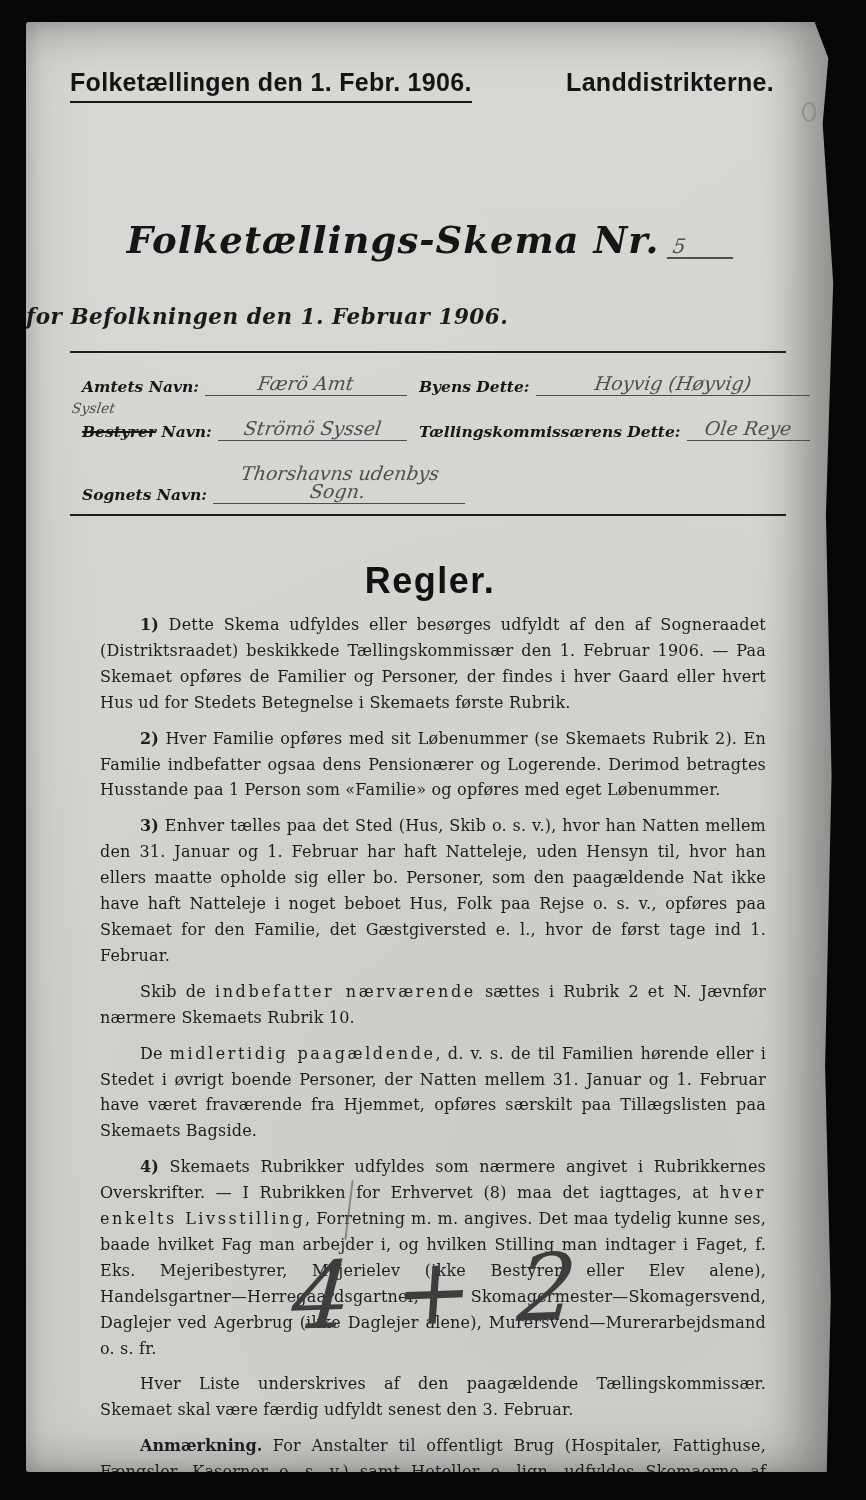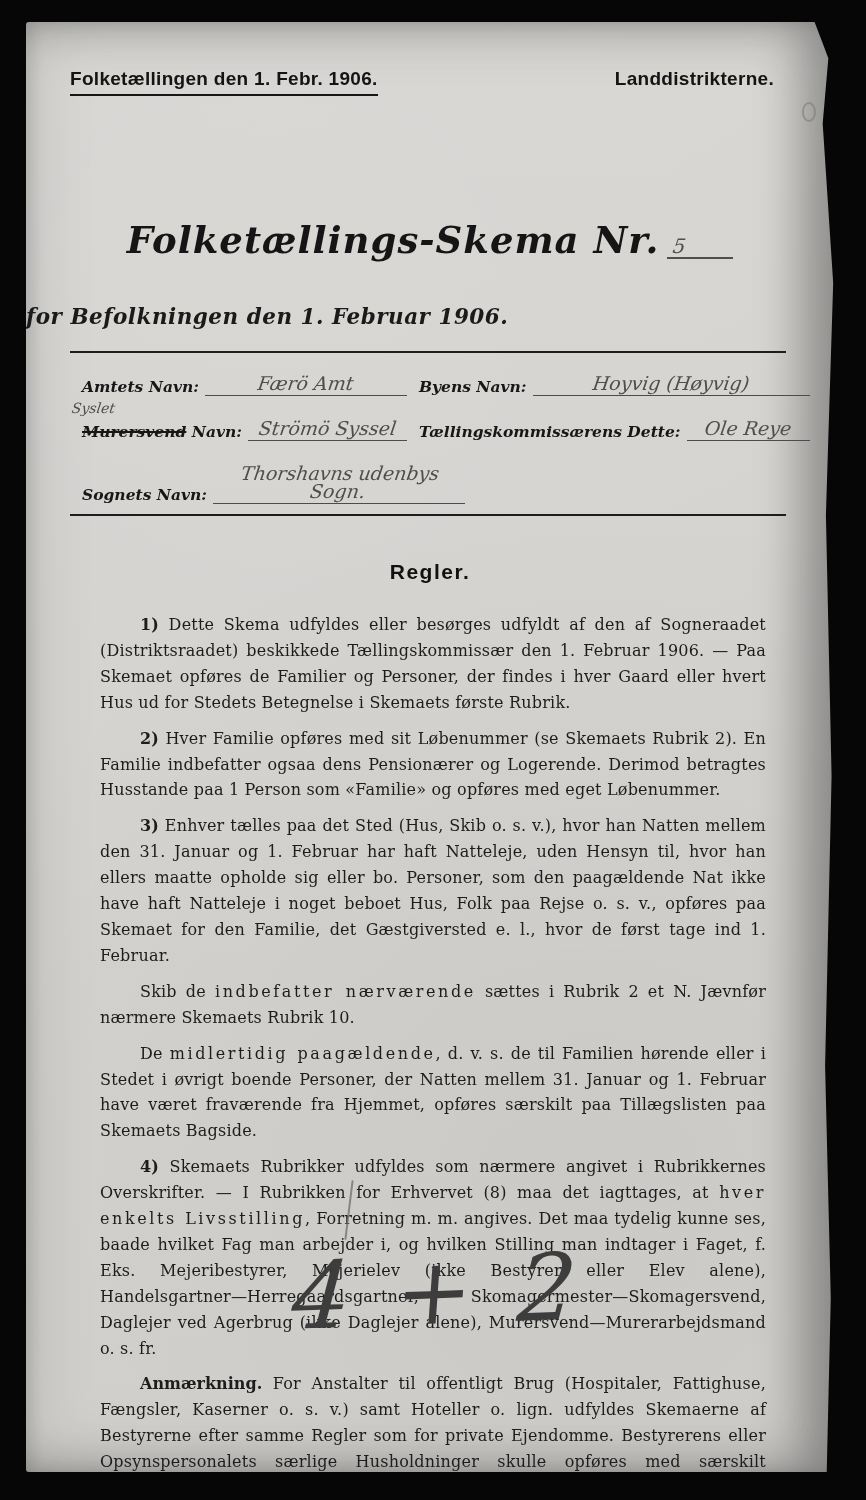--- a/index.html
+++ b/index.html
@@ -18,21 +18,21 @@
     box-shadow: inset 0 0 70px rgba(0,0,0,.14), inset -34px 0 46px rgba(0,0,0,.28), inset 6px 0 14px rgba(0,0,0,.10);
     clip-path: polygon(0 0, 97.6% 0, 99.3% 2.5%, 98.6% 7%, 99.9% 18%, 99.0% 34%, 99.7% 52%, 98.9% 72%, 99.6% 88%, 99.1% 100%, 0 100%);
     border-radius:3px;
     color:#1b1b1b;
   }
   
   .header-row{
     position:absolute;top:46px;left:44px;right:60px;
     display:flex;justify-content:space-between;align-items:flex-start;
     font-family:"Liberation Sans","DejaVu Sans",sans-serif;
-    font-weight:bold;font-size:19px;letter-spacing:.3px;color:#141414;
+    font-weight:bold;font-size:25px;letter-spacing:.3px;color:#141414;
   }
   .header-left{border-bottom:2.5px solid #161616;padding-bottom:4px;}
   
   .title-block{position:absolute;top:196px;left:0;width:100%;text-align:center;}
   .title-main{
     font-style:italic;font-weight:bold;font-size:37px;letter-spacing:1px;color:#151515;
     display:inline-block;
   }
   .nr-line{
     display:inline-block;width:66px;border-bottom:2px solid #4f4f4f;
@@ -71,21 +71,21 @@
   .fvalue .hand{font-size:19px;line-height:18px;}
   .correction-wrap{position:relative;}
   .correction{
     position:absolute;top:-19px;left:2px;font-size:14px;
   }
   .row-sognet .fvalue{max-width:252px;}
   
   .regler-heading{
     position:absolute;top:538px;left:0;width:100%;text-align:center;
     font-family:"Liberation Sans","DejaVu Sans",sans-serif;
-    font-weight:bold;font-size:21px;letter-spacing:1.5px;color:#111;
+    font-weight:bold;font-size:36px;letter-spacing:1.5px;color:#111;
   }
   .rules{
     position:absolute;top:590px;left:74px;width:666px;
     font-size:16px;line-height:1.62;text-align:justify;color:#1d1d1d;
   }
   .rule-para{margin:0 0 10px 0;text-indent:40px;}
   .seg-bold{font-weight:bold;}
   .seg-spaced{letter-spacing:2.6px;}
   .seg-normal{letter-spacing:.2px;}
   
@@ -124,29 +124,29 @@
   <div class="hrule hr1"></div>
 
   <div class="fields">
 
     <div class="field-row">
       <div class="fcell fcell-left">
         <span class="flabel">Amtets Navn:</span>
         <span class="fvalue"><span class="hand">Færö Amt</span></span>
       </div>
       <div class="fcell fcell-right">
-        <span class="flabel">Byens Navn:</span>
+        <span class="flabel">Byens Dette:</span>
         <span class="fvalue"><span class="hand">Hoyvig (Høyvig)</span></span>
       </div>
     </div>
 
     <div class="field-row">
       <div class="fcell fcell-left correction-wrap">
         <span class="hand correction">Syslet</span>
-        <span class="flabel"><span class="struck">Murersvend</span> <span>Navn:</span></span>
+        <span class="flabel"><span class="struck">Bestyrer</span> <span>Navn:</span></span>
         <span class="fvalue"><span class="hand">Strömö Syssel</span></span>
       </div>
       <div class="fcell fcell-right">
         <span class="flabel">Tællingskommissærens Dette:</span>
         <span class="fvalue"><span class="hand">Ole Reye</span></span>
       </div>
     </div>
 
     <div class="field-row row-sognet">
       <div class="fcell" style="width:100%">
@@ -161,20 +161,21 @@
 
   <div class="regler-heading">Regler.</div>
 
   <div class="rules">
       <p class="rule-para"><span class="seg-bold">1) </span><span class="seg-normal">Dette Skema udfyldes eller besørges udfyldt af den af Sogneraadet (Distriktsraadet) beskikkede Tællingskommissær den 1. Februar 1906. — Paa Skemaet opføres de Familier og Personer, der findes i hver Gaard eller hvert Hus ud for Stedets Betegnelse i Skemaets første Rubrik.</span></p>
       <p class="rule-para"><span class="seg-bold">2) </span><span class="seg-normal">Hver Familie opføres med sit Løbenummer (se Skemaets Rubrik 2). En Familie indbefatter ogsaa dens Pensionærer og Logerende. Derimod betragtes Husstande paa 1 Person som «Familie» og opføres med eget Løbenummer.</span></p>
       <p class="rule-para"><span class="seg-bold">3) </span><span class="seg-normal">Enhver tælles paa det Sted (Hus, Skib o. s. v.), hvor han Natten mellem den 31. Januar og 1. Februar har haft Natteleje, uden Hensyn til, hvor han ellers maatte opholde sig eller bo. Personer, som den paagældende Nat ikke have haft Natteleje i noget beboet Hus, Folk paa Rejse o. s. v., opføres paa Skemaet for den Familie, det Gæstgiversted e. l., hvor de først tage ind 1. Februar.</span></p>
       <p class="rule-para"><span class="seg-normal">Skib de </span><span class="seg-spaced">indbefatter nærværende</span><span class="seg-normal"> sættes i Rubrik 2 et N. Jævnfør nærmere Skemaets Rubrik 10.</span></p>
       <p class="rule-para"><span class="seg-normal">De </span><span class="seg-spaced">midlertidig paagældende</span><span class="seg-normal">, d. v. s. de til Familien hørende eller i Stedet i øvrigt boende Personer, der Natten mellem 31. Januar og 1. Februar have været fraværende fra Hjemmet, opføres særskilt paa Tillægslisten paa Skemaets Bagside.</span></p>
       <p class="rule-para"><span class="seg-bold">4) </span><span class="seg-normal">Skemaets Rubrikker udfyldes som nærmere angivet i Rubrikkernes Overskrifter. — I Rubrikken for Erhvervet (8) maa det iagttages, at </span><span class="seg-spaced">hver enkelts Livsstilling</span><span class="seg-normal">, Forretning m. m. angives. Det maa tydelig kunne ses, baade hvilket Fag man arbejder i, og hvilken Stilling man indtager i Faget, f. Eks. Mejeribestyrer, Mejerielev (ikke Bestyrer eller Elev alene), Handelsgartner—Herregaardsgartner, Skomagermester—Skomagersvend, Daglejer ved Agerbrug (ikke Daglejer alene), Murersvend—Murerarbejdsmand o. s. fr.</span></p>
+      <p class="rule-para"><span class="seg-normal">Hver Liste underskrives af den paagældende Tællingskommissær. Skemaet skal være færdig udfyldt senest den 3. Februar.</span></p>
       <p class="rule-para"><span class="seg-bold">Anmærkning.</span><span class="seg-normal">  For Anstalter til offentligt Brug (Hospitaler, Fattighuse, Fængsler, Kaserner o. s. v.) samt Hoteller o. lign. udfyldes Skemaerne af Bestyrerne efter samme Regler som for private Ejendomme. Bestyrerens eller Opsynspersonalets særlige Husholdninger skulle opføres med særskilt Løbenummer, saaledes som det sker med Familierne i de private Huse (jfr. Rubrik 2).</span></p>
     </div>
 
   <div class="stray-mark"></div>
 
   <div class="tally hand">4 + 2</div>
 
   <div class="edge-curl"></div>
 
 </div>

